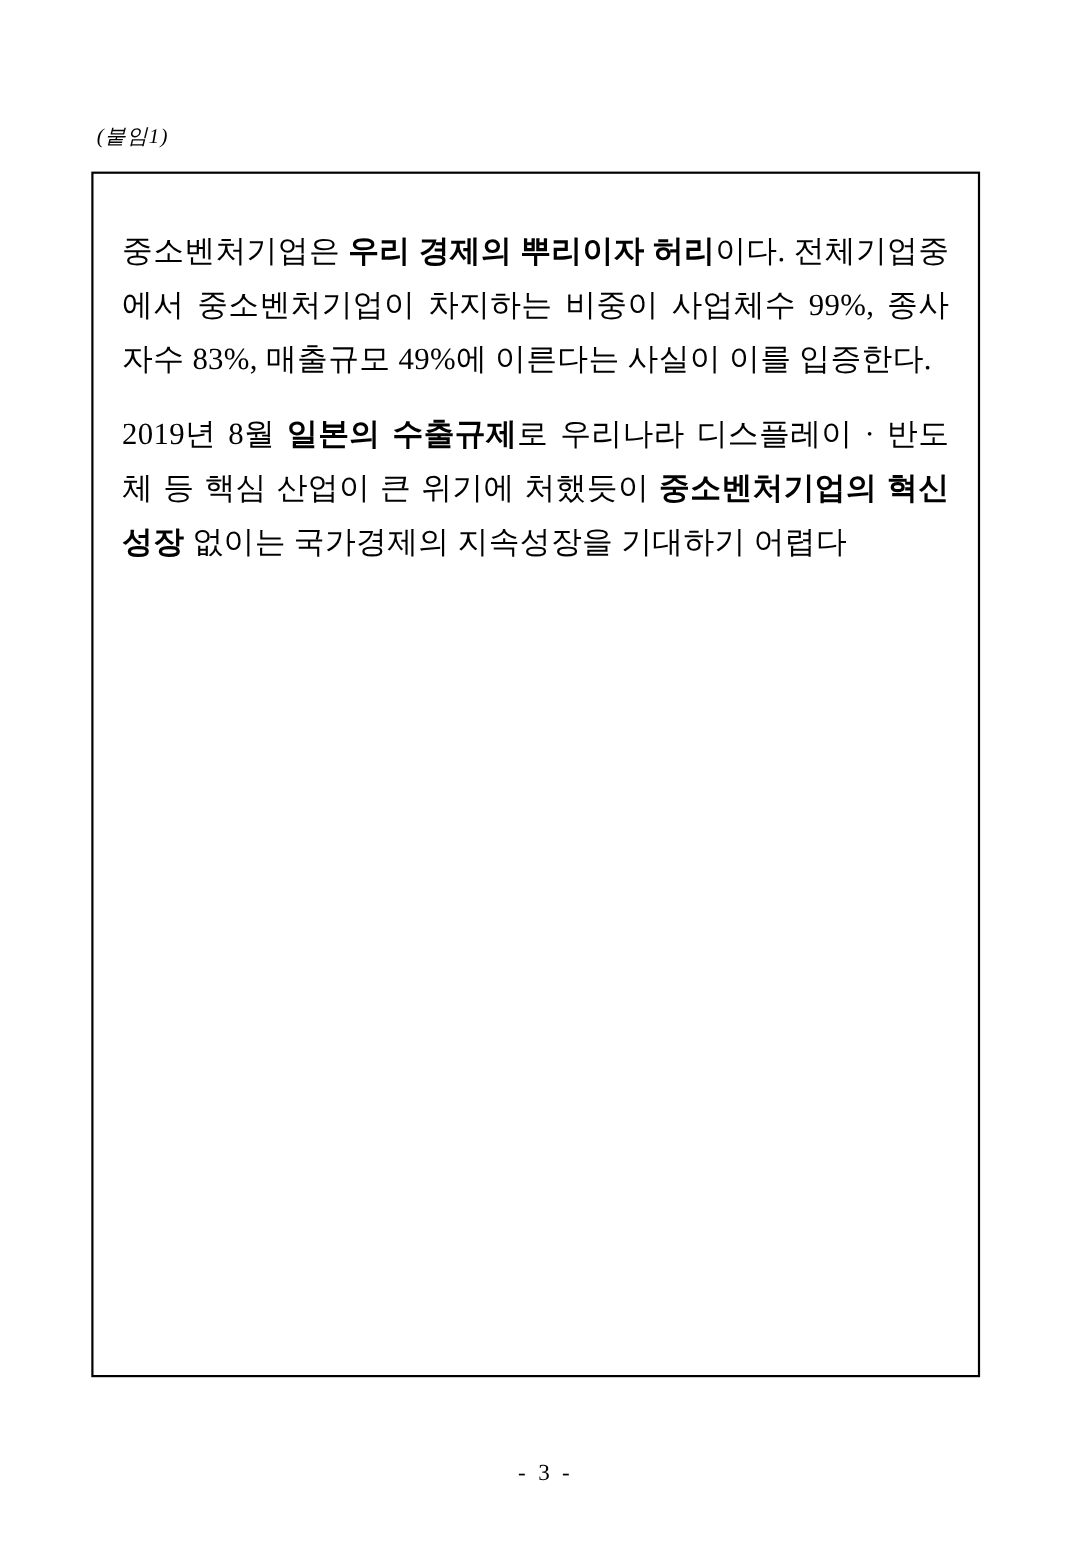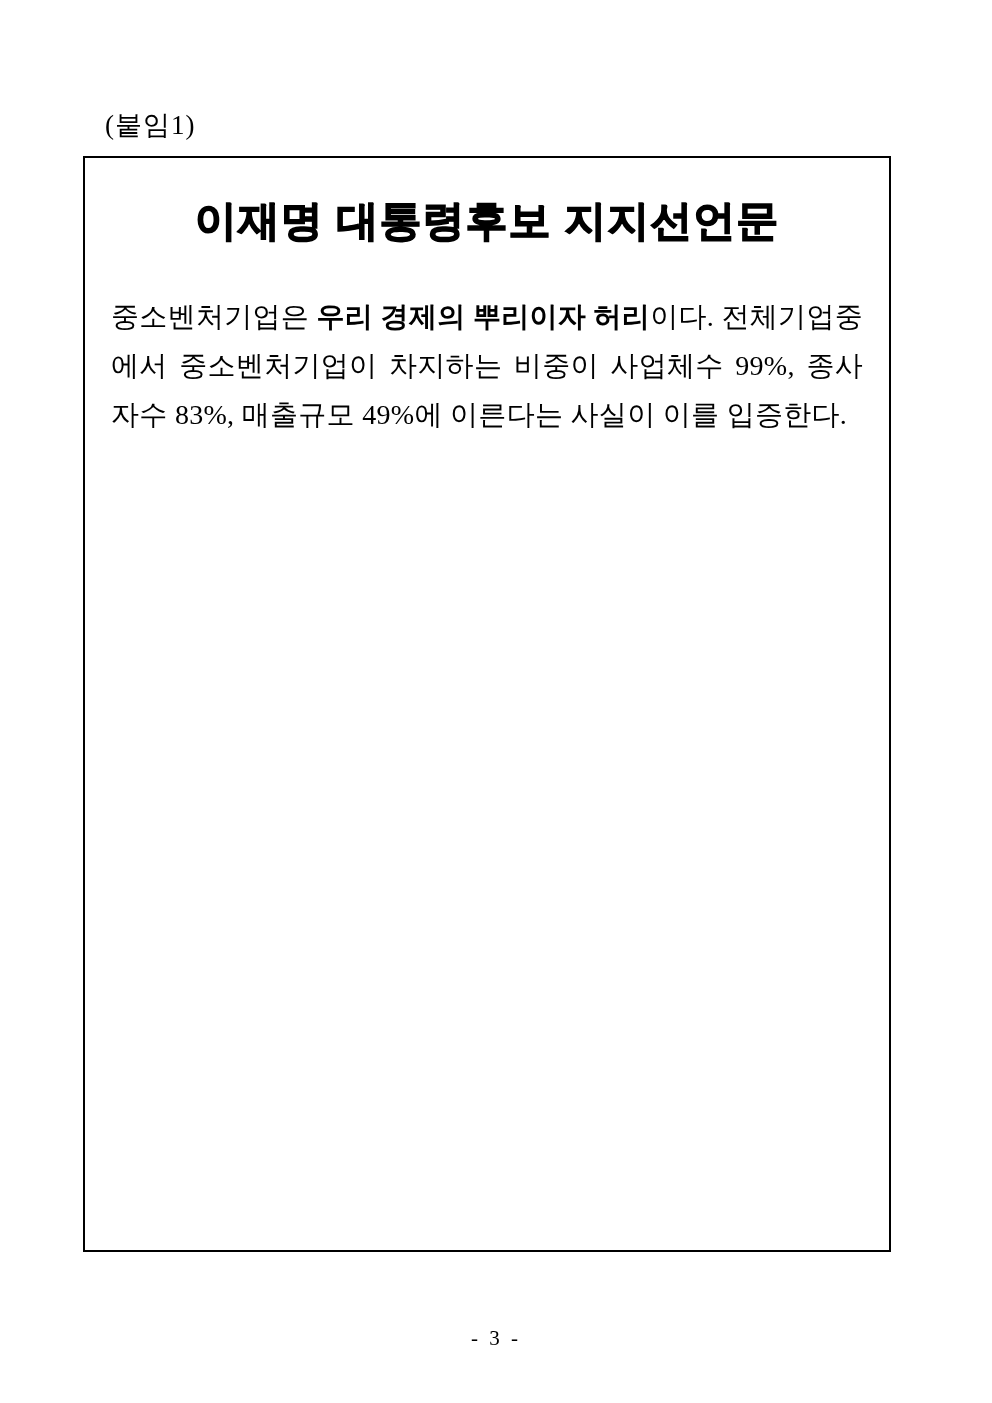--- a/index.html
+++ b/index.html
@@ -10,25 +10,26 @@
   body {
     position: relative;
     width: 992px;
     height: 1403px;
     color: #000000;
     font-family: "Liberation Serif", "DejaVu Serif", serif;
     overflow: hidden;
   }
   .attachment-label {
     position: absolute;
-    left: 105px;
+    left: 88px;
     top: 108px;
-    font-size: 27px;
+    font-size: 19px;
     line-height: 34px;
     letter-spacing: 1px;
+    font-style: italic;
   }
   .doc-box {
     position: absolute;
     left: 83px;
     top: 156px;
     width: 808px;
     height: 1096px;
     box-sizing: border-box;
     border: 2px solid #000000;
     padding: 0 26px;
@@ -68,19 +69,19 @@
     font-size: 21px;
     letter-spacing: 3px;
   }
 </style>
 </head>
 <body>
 
 <div class="attachment-label">(붙임1)</div>
 
 <div class="doc-box">
-  <h1 class="doc-title">이재명 대통령후보 지지선언문</h1>
   <div class="doc-body">
       <p class="para"><span class="seg">중소벤처기업은 </span><span class="seg bold">우리 경제의 뿌리이자 허리</span><span class="seg">이다. 전체기업중에서 중소벤처기업이 차지하는 비중이 사업체수 99%, 종사자수 83%, 매출규모 49%에 이른다는 사실이 이를 입증한다.</span></p>
+      <p class="para"><span class="seg">2019년 8월 </span><span class="seg bold">일본의 수출규제</span><span class="seg">로 우리나라 디스플레이 · 반도체 등 핵심 산업이 큰 위기에 처했듯이 </span><span class="seg bold">중소벤처기업의 혁신성장</span><span class="seg"> 없이는 국가경제의 지속성장을 기대하기 어렵다</span></p>
     </div>
 </div>
 
 <div class="page-number">- 3 -</div>
 
 </body></html>

